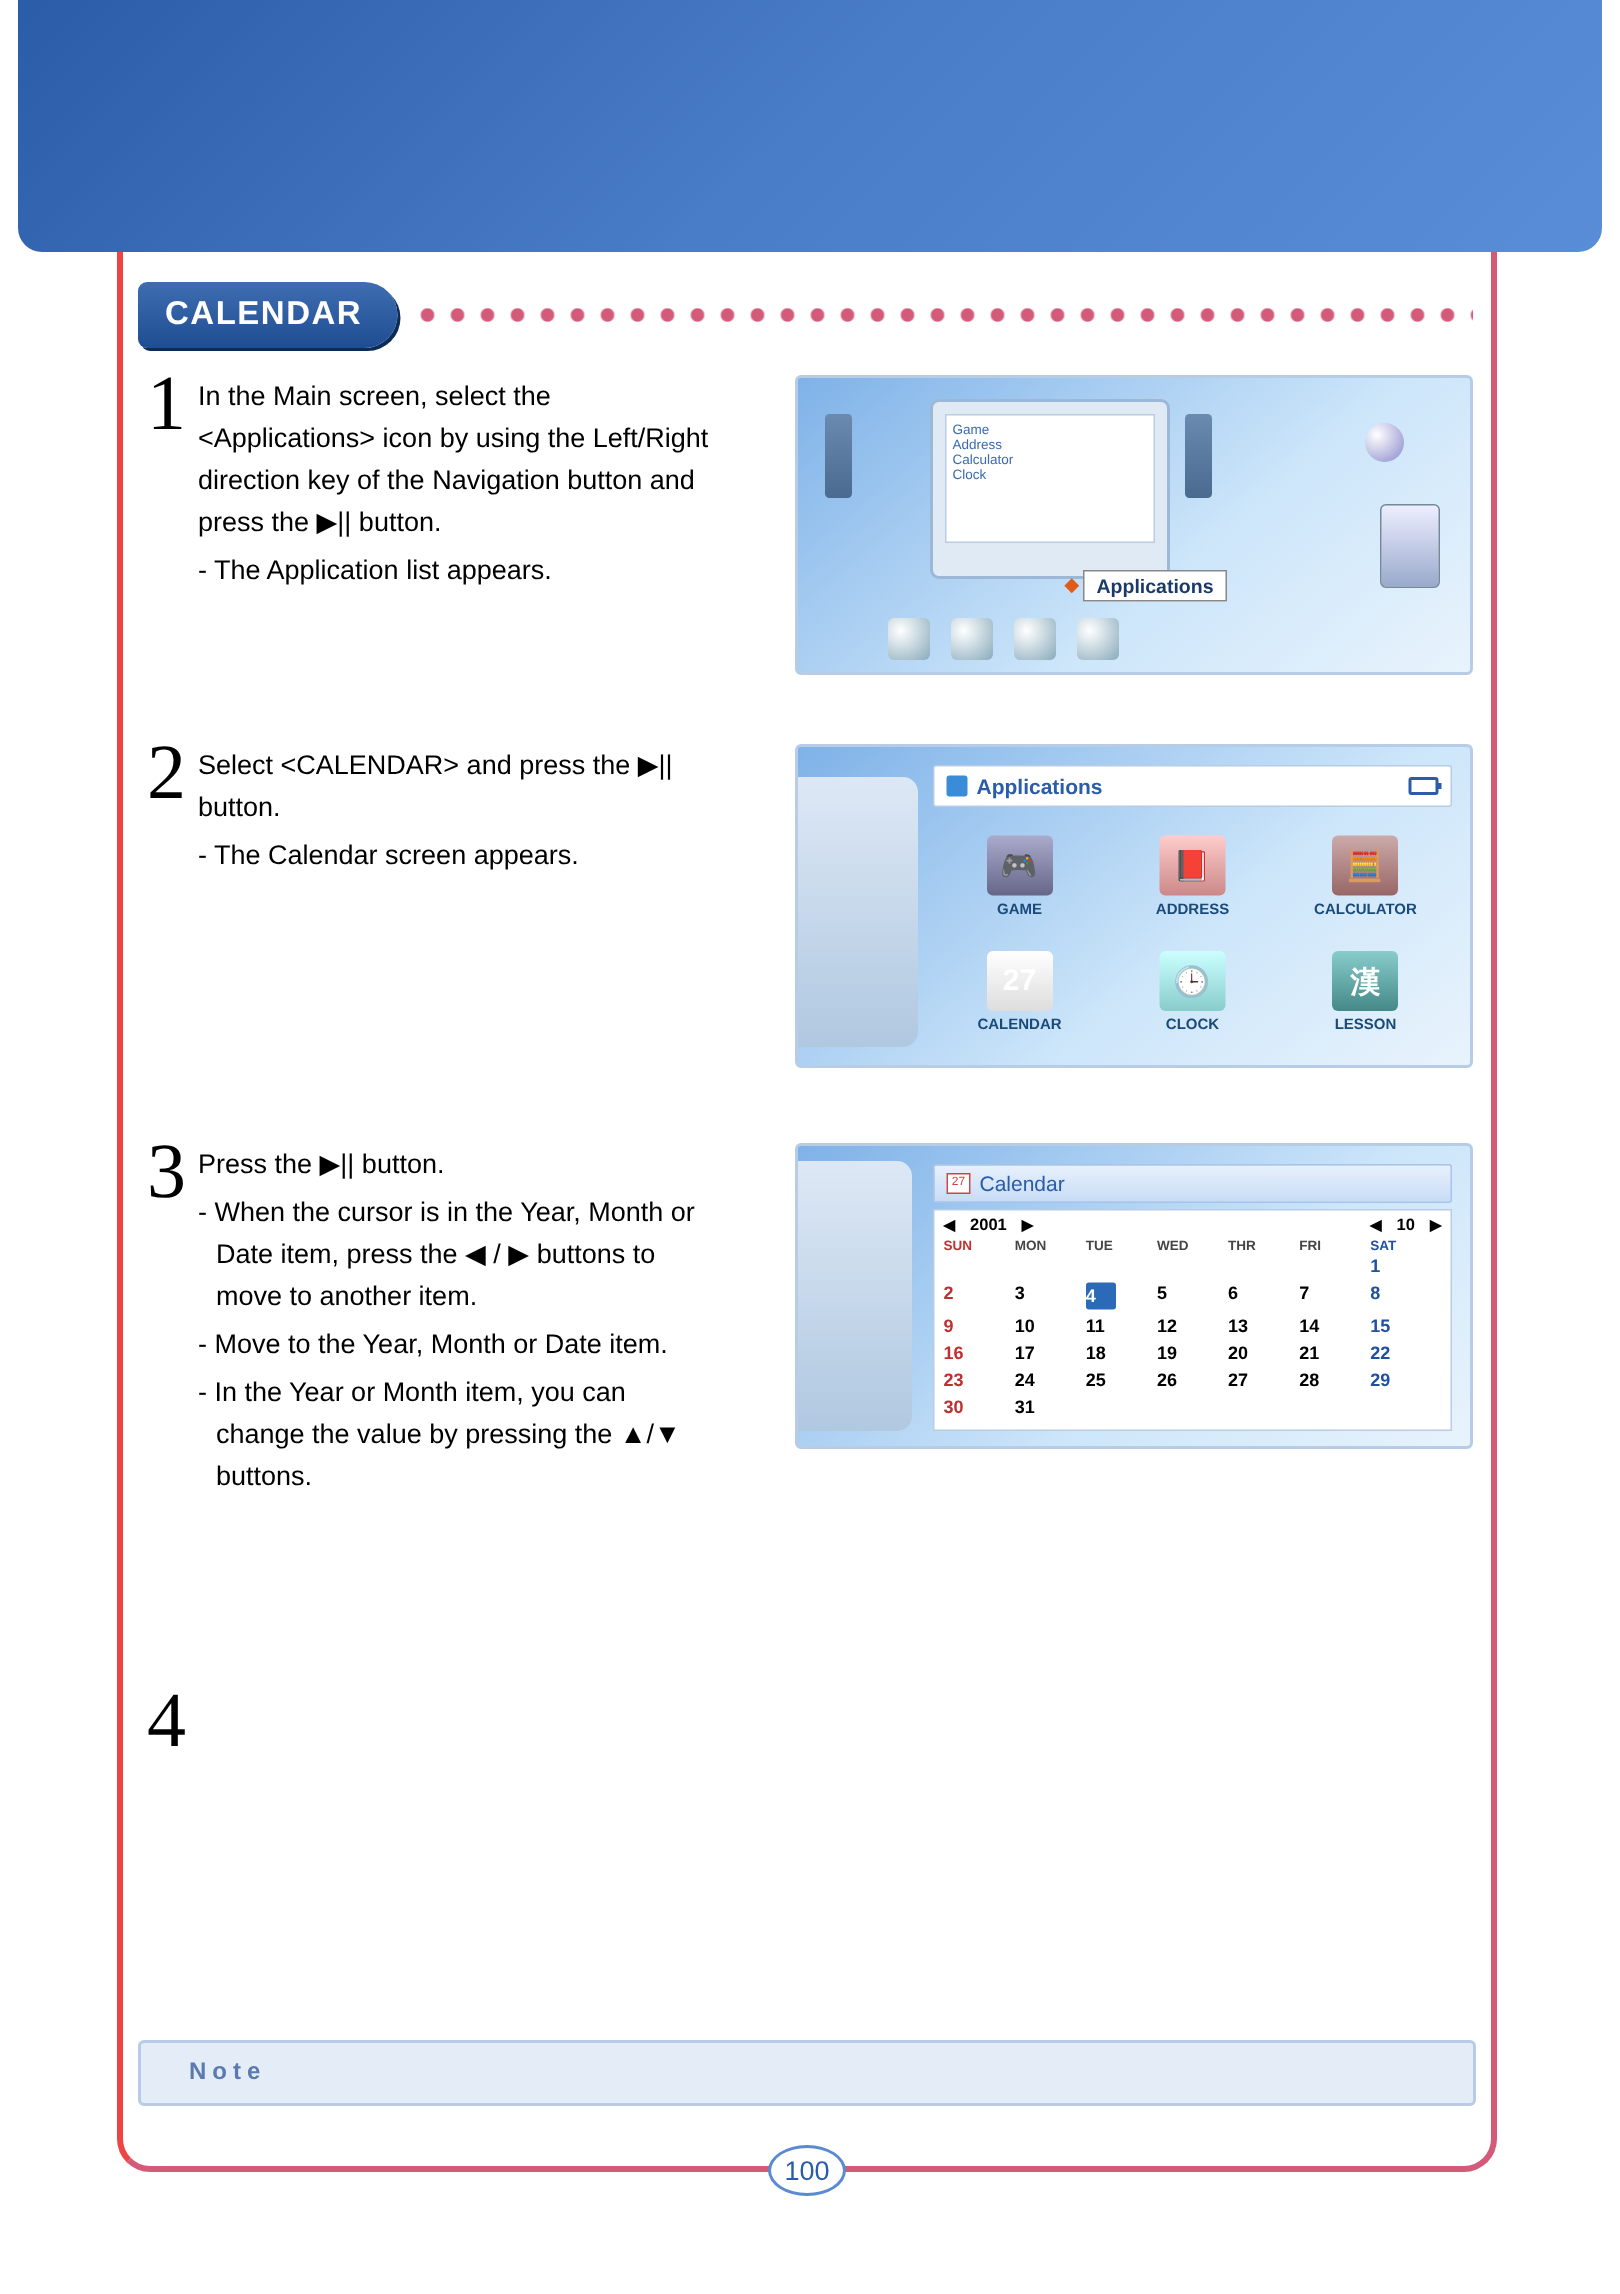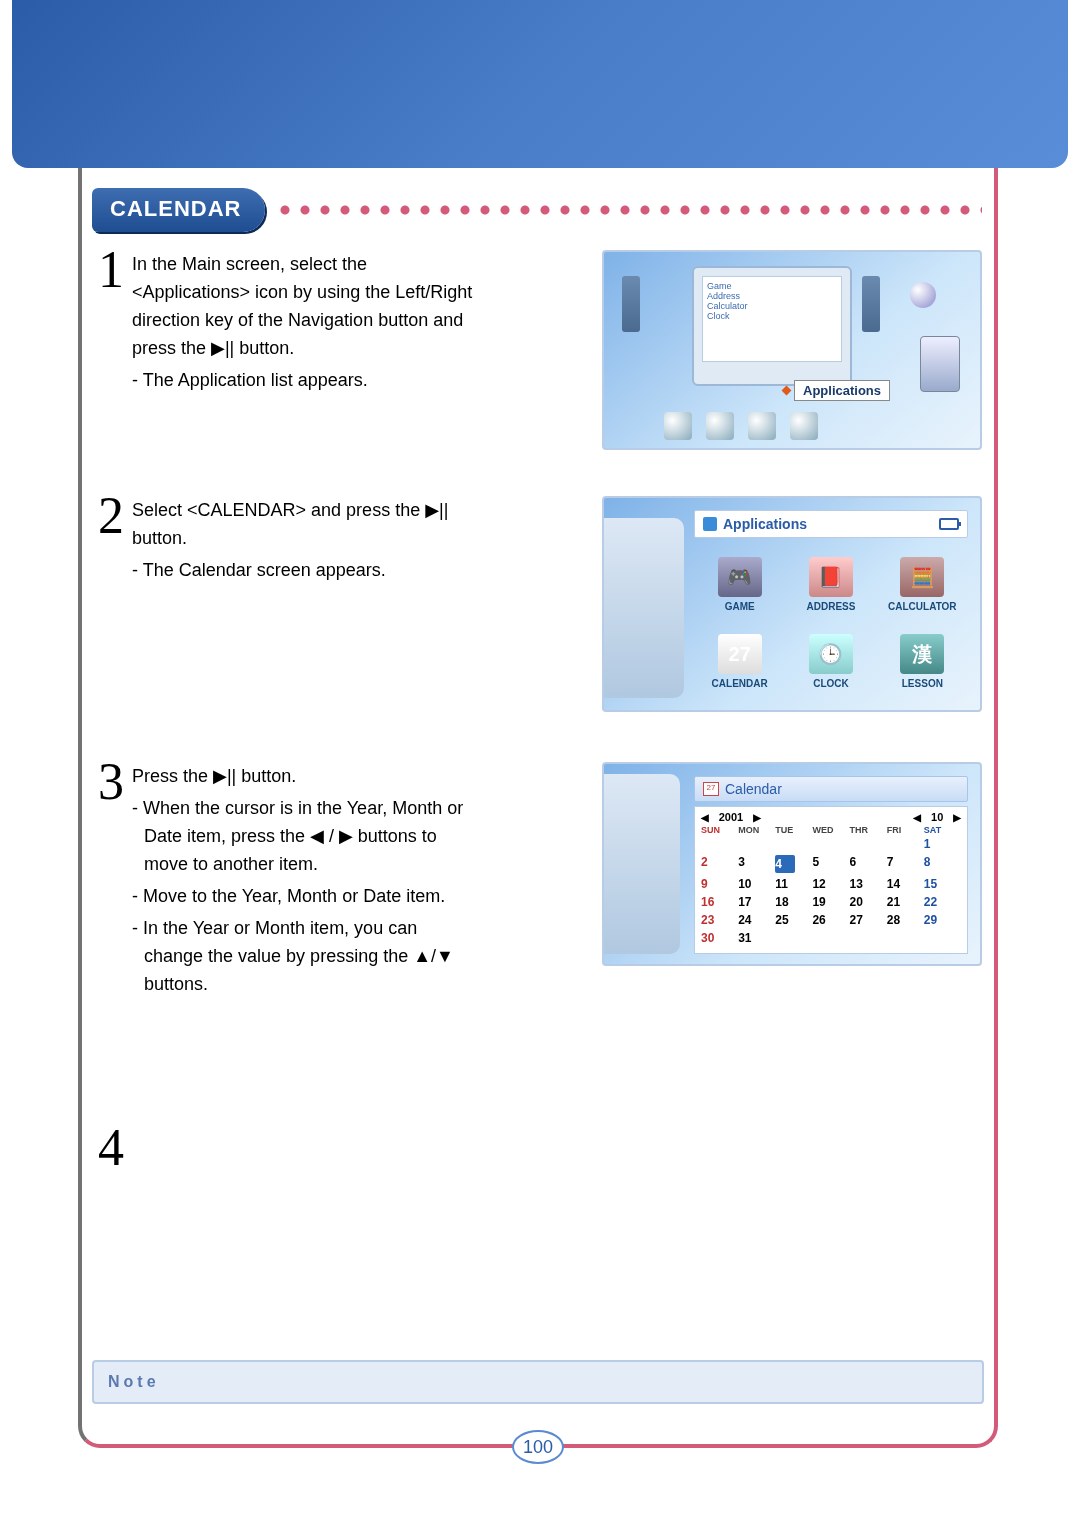--- a/index.html
+++ b/index.html
@@ -16,21 +16,21 @@
     border-bottom-left-radius: 16px;
     border-bottom-right-radius: 16px;
     margin: 0 12px 0 12px;
   }
   .page-frame {
     position: absolute;
     left: 78px;
     top: 168px;
     width: 920px;
     height: 1280px;
-    border-left: 4px solid #737373;
+    border-left: 4px solid #ef4444;
     border-right: 4px solid #d45a7a;
     border-bottom: 4px solid #d45a7a;
     border-bottom-left-radius: 22px;
     border-bottom-right-radius: 22px;
     background: #ffffff;
   }
 
   
   .tab-wrap {
     position: absolute;
@@ -97,21 +97,21 @@
   .step-body li::before {
     content: "- ";
   }
 
   .screenshot {
     position: absolute;
     right: 0;
     top: 0;
   }
   .shot-box {
-    width: 380px;
+    width: 452px;
     background: linear-gradient(140deg, #7fb2e8 0%, #cde6fa 60%, #e8f3fc 100%);
     border: 2px solid #b8cce6;
     border-radius: 4px;
     overflow: hidden;
     position: relative;
   }
 
   
   .fig1 { height: 200px; }
   .fig1 .tv {
@@ -317,21 +317,21 @@
     position: absolute;
     left: 10px;
     right: 10px;
     bottom: 40px;
     height: 44px;
     background: #e4ecf8;
     border: 2px solid #b8cce6;
     border-radius: 4px;
     display: flex;
     align-items: center;
-    padding: 0 14px;
+    padding: 0 32px;
     font-size: 16px;
   }
   .notebar .note-label {
     font-weight: bold;
     color: #5a7ab0;
     letter-spacing: 4px;
     margin-right: 20px;
   }
 
   

